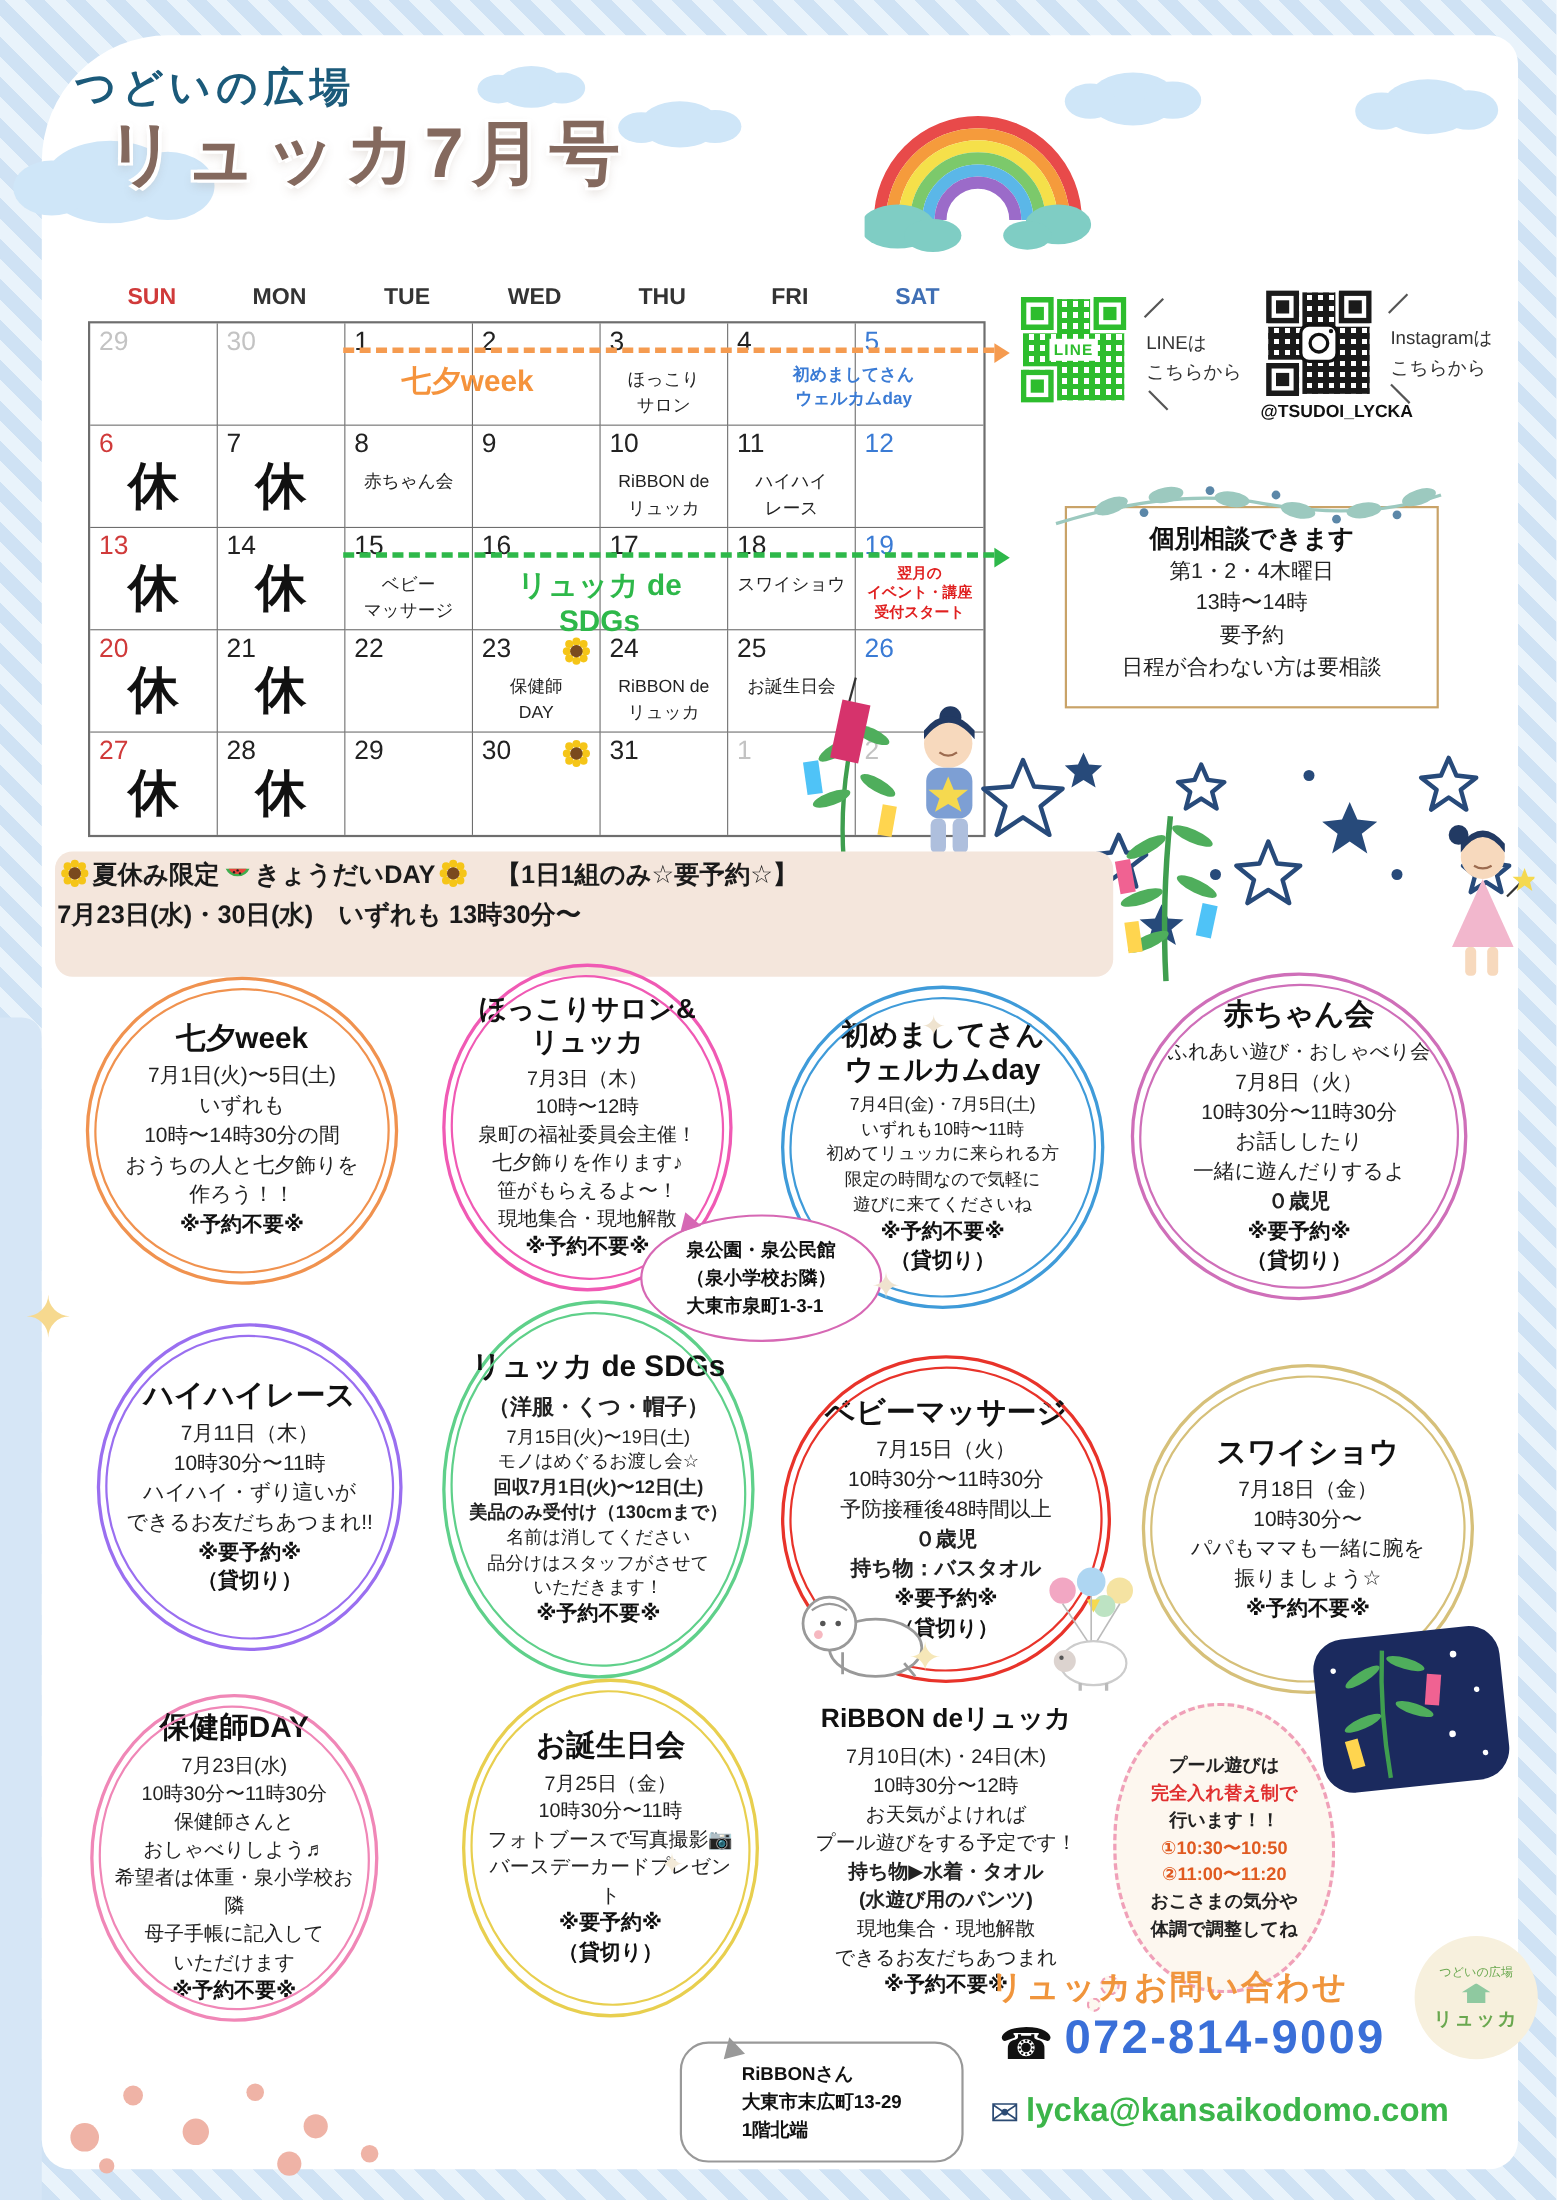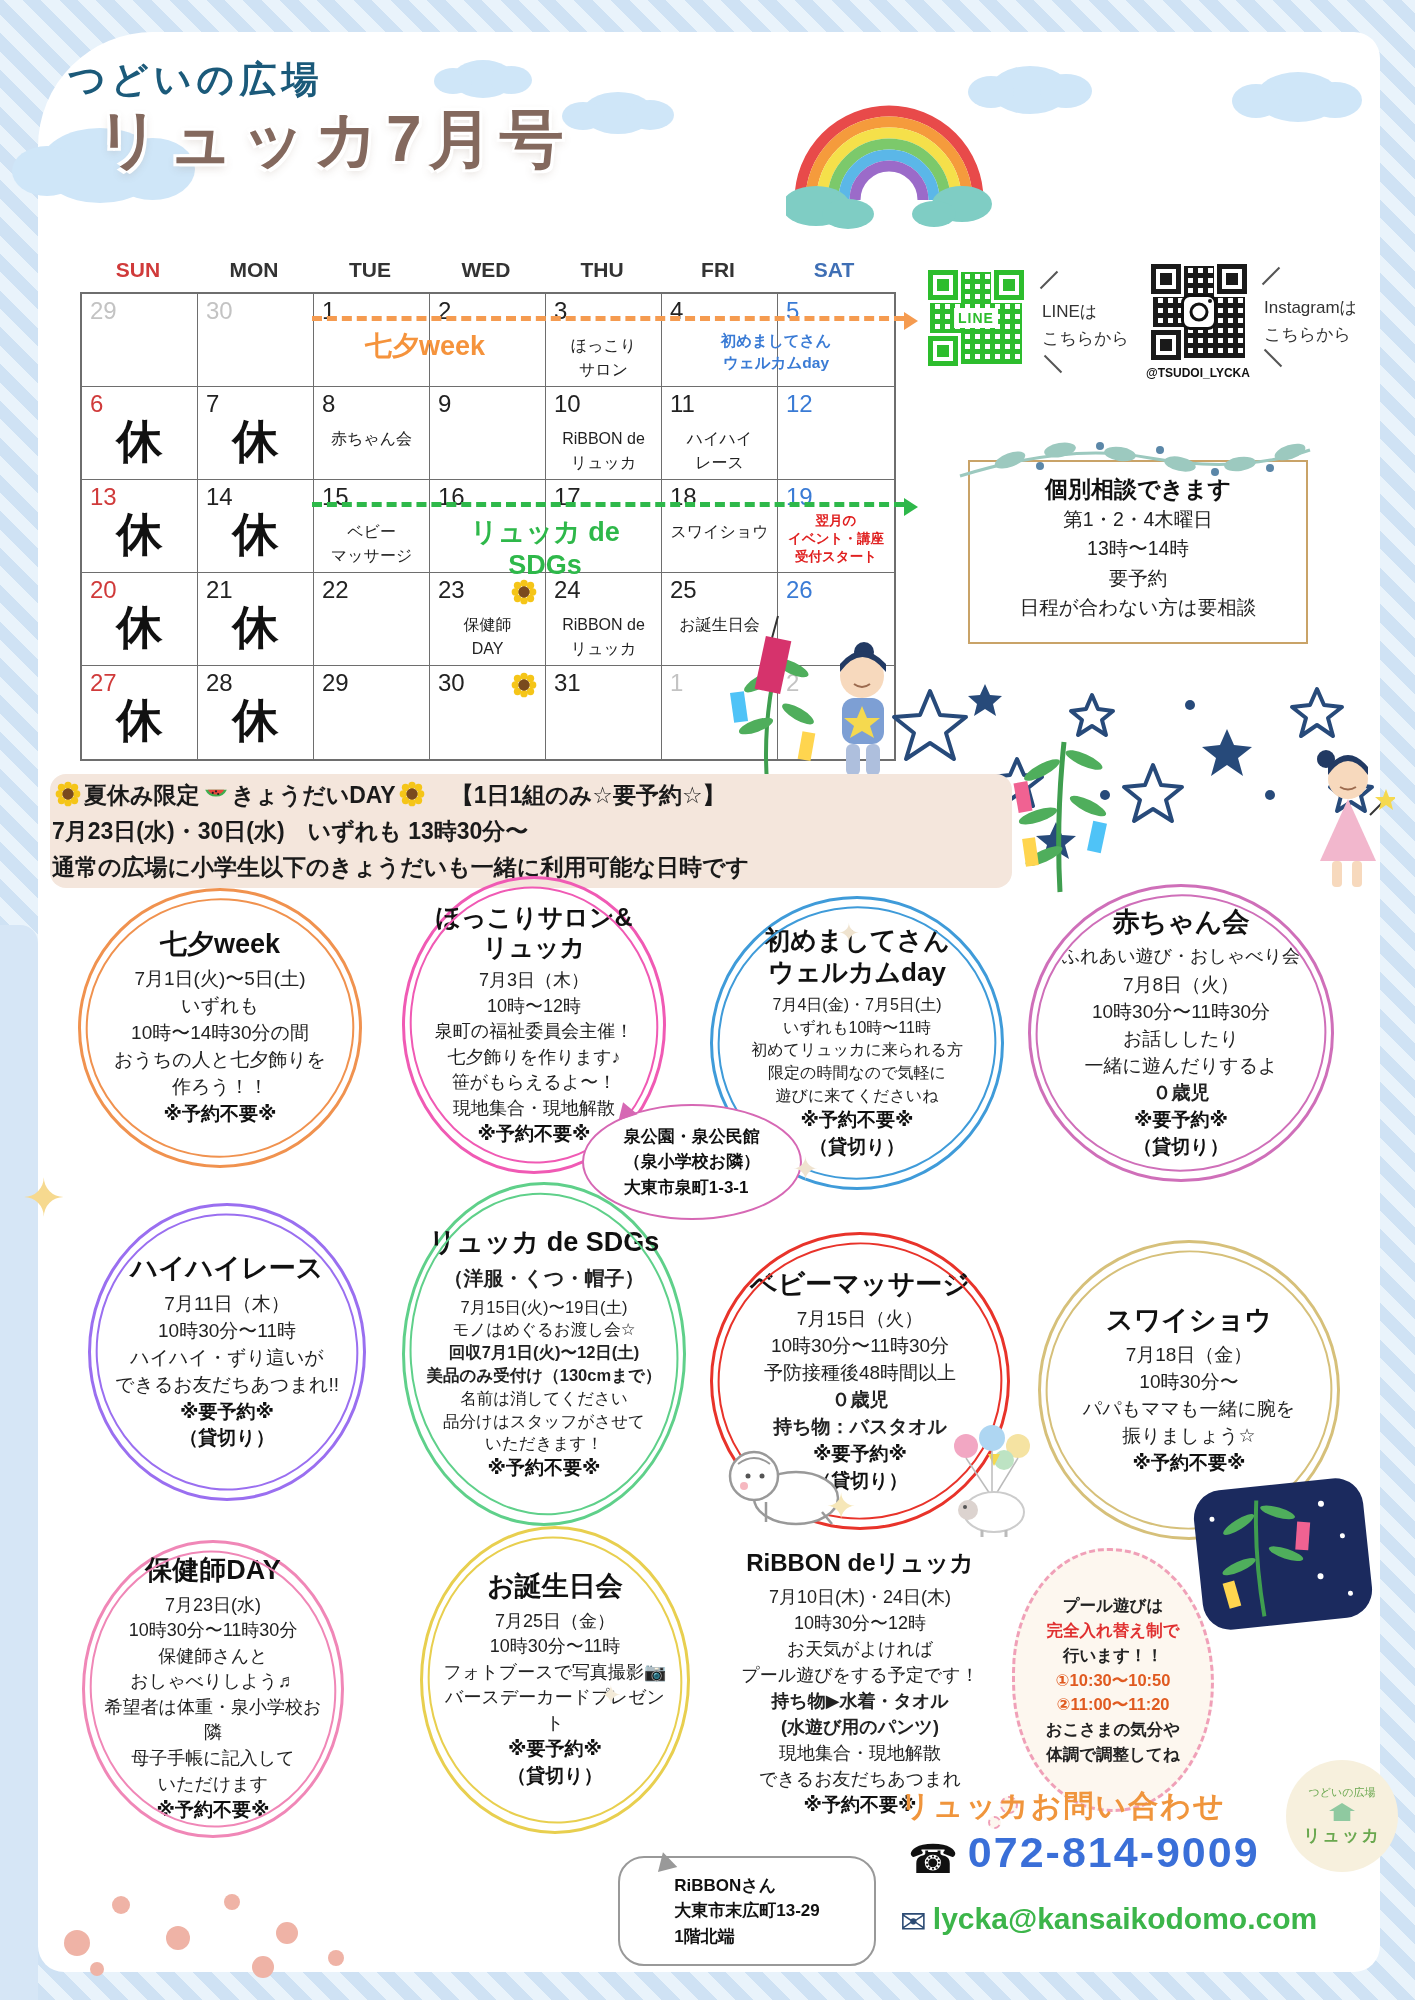--- a/index.html
+++ b/index.html
@@ -76,21 +76,21 @@
   .fp::after{content:'';position:absolute;inset:4px;background:var(--qc);}
   .fp.tl{left:-2px;top:-2px;} .fp.tr{right:-2px;top:-2px;} .fp.bl{left:-2px;bottom:-2px;}
   .qr-center{position:absolute;left:50%;top:50%;transform:translate(-50%,-50%);background:#fff;padding:2px 4px;font-size:14px;font-weight:900;color:#2dbd2d;letter-spacing:1px;}
   .ig-logo{position:absolute;left:50%;top:50%;transform:translate(-50%,-50%);width:30px;height:30px;background:#fff;border:3px solid #111;border-radius:9px;}
   .ig-logo::before{content:'';position:absolute;left:50%;top:50%;transform:translate(-50%,-50%);width:13px;height:13px;border:3px solid #111;border-radius:50%;}
   .ig-logo::after{content:'';position:absolute;right:2px;top:2px;width:4px;height:4px;background:#111;border-radius:50%;}
   .q-cap{position:absolute;font-size:17px;color:#333;line-height:1.6;white-space:pre-line;}
   .cap-line{left:1042px;top:298px;}
   .cap-insta{left:1264px;top:294px;}
   .slash{position:absolute;width:0;height:24px;border-left:2px solid #555;}
-  .ig-handle{position:absolute;left:1146px;top:366px;width:110px;font-size:12px;font-weight:bold;color:#111;}
+  .ig-handle{position:absolute;left:1146px;top:366px;width:110px;font-size:16px;font-weight:bold;color:#111;}
   
   .consult{position:absolute;left:968px;top:460px;width:336px;height:180px;border:2.5px solid #c9a368;background:#fff;text-align:center;}
   .consult-title{margin-top:12px;font-size:23px;font-weight:bold;color:#111;}
   .consult-line{font-size:19.5px;color:#222;line-height:1.5;}
   
   .banner{position:absolute;left:50px;top:774px;width:962px;height:114px;background:#f4e6dc;border-radius:16px;}
   .banner-line{position:absolute;left:52px;font-size:23px;font-weight:bold;color:#1a1a1a;white-space:nowrap;}
   .bl1{top:780px;} .bl2{top:816px;} .bl3{top:852px;}
   .banner-line svg{vertical-align:-4px;margin:0 3px;}
   
@@ -517,21 +517,20 @@
           <circle cx="20" cy="12" r="3.4"></circle>
           <circle cx="6" cy="6" r="3.4"></circle>
           <circle cx="18" cy="6" r="3.4"></circle>
           <circle cx="6" cy="18" r="3.4"></circle>
           <circle cx="18" cy="18" r="3.4"></circle>
         </g>
         <circle cx="12" cy="12" r="5.2" fill="#7a4a1e"></circle>
       </svg><span>　【1日1組のみ☆要予約☆】</span>
   </div>
   <div class="banner-line bl2">7月23日(水)・30日(水)　いずれも 13時30分〜</div>
-  <div class="banner-line bl3">通常の広場に小学生以下のきょうだいも一緒に利用可能な日時です</div>
 
   <div id="events">
       <div class="event" id="ev-tanabata-week" style="--c: #f0924f;">
         <div class="ev-title">七夕week</div>
         <div class="ev-line">7月1日(火)〜5日(土)</div>
         <div class="ev-line">いずれも</div>
         <div class="ev-line">10時〜14時30分の間</div>
         <div class="ev-line">おうちの人と七夕飾りを</div>
         <div class="ev-line">作ろう！！</div>
         <div class="ev-note">※予約不要※</div>

